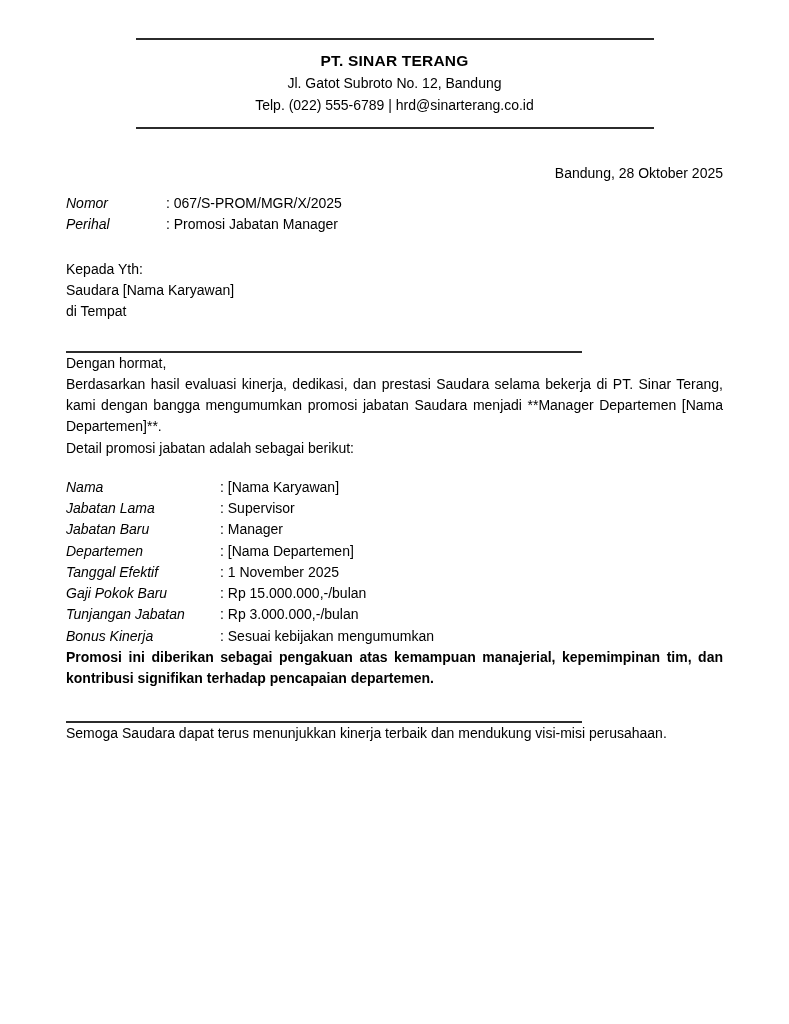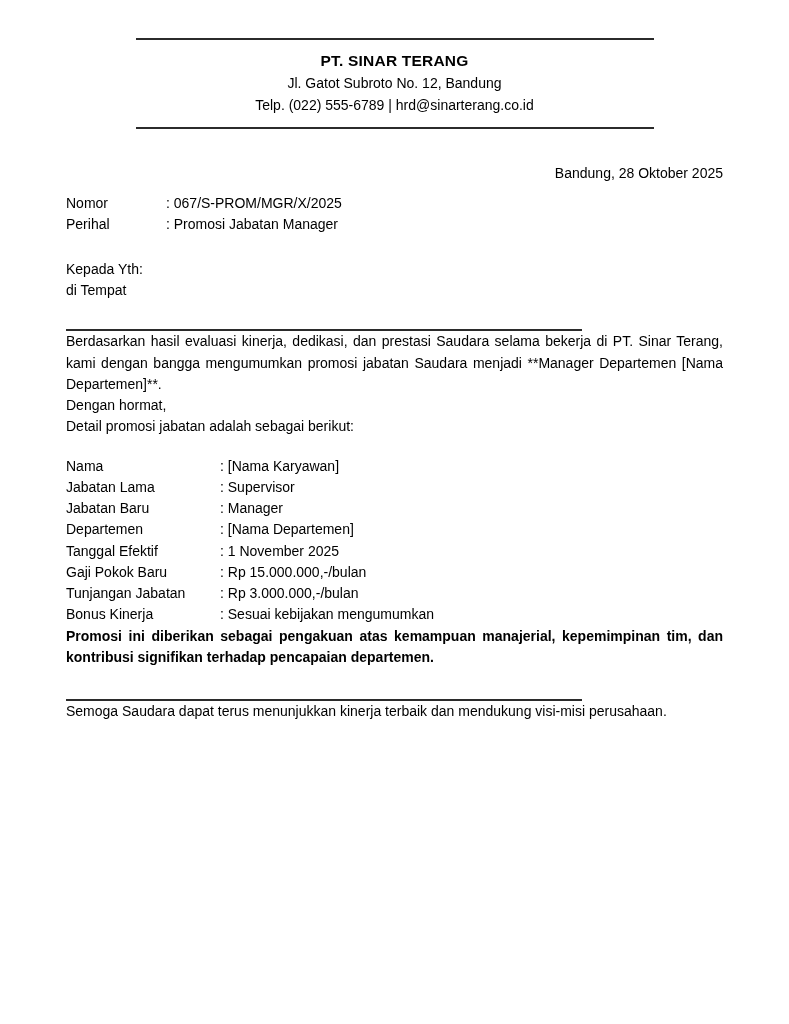--- a/index.html
+++ b/index.html
@@ -71,20 +71,21 @@
     margin-top: 10px;
   }
   .kv-row {
     display: flex;
     font-size: 14px;
     line-height: 1.52;
     white-space: pre;
   }
   .kv-row .k {
     flex: 0 0 100px;
+    font-style: italic;
   }
   .kv-row .v {
     flex: 1 1 auto;
   }
 
   
   .kv.details {
     margin-top: 18px;
   }
   .kv.details .kv-row .k {
@@ -174,28 +175,29 @@
         <span class="v">: 067/S-PROM/MGR/X/2025</span>
       </div>
       <div class="kv-row">
         <span class="k">Perihal</span>
         <span class="v">: Promosi Jabatan Manager</span>
       </div>
     </div>
 
     <div class="addr-block">
       <div>Kepada Yth:</div>
+      <div>Saudara [Nama Karyawan]</div>
       <div>di Tempat</div>
     </div>
 
     <div class="rule-body r1"></div>
 
+    <p class="para p-salutation">Dengan hormat,</p>
+
     <p class="para p-main">Berdasarkan hasil evaluasi kinerja, dedikasi, dan prestasi Saudara selama bekerja di PT. Sinar Terang, kami dengan bangga mengumumkan promosi jabatan Saudara menjadi **Manager Departemen [Nama Departemen]**.</p>
-
-    <p class="para p-salutation">Dengan hormat,</p>
 
     <p class="para p-detail-int">Detail promosi jabatan adalah sebagai berikut:</p>
 
     <div class="kv details">
       <div class="kv-row">
         <span class="k">Nama</span>
         <span class="v">: [Nama Karyawan]</span>
       </div>
       <div class="kv-row">
         <span class="k">Jabatan Lama</span>

